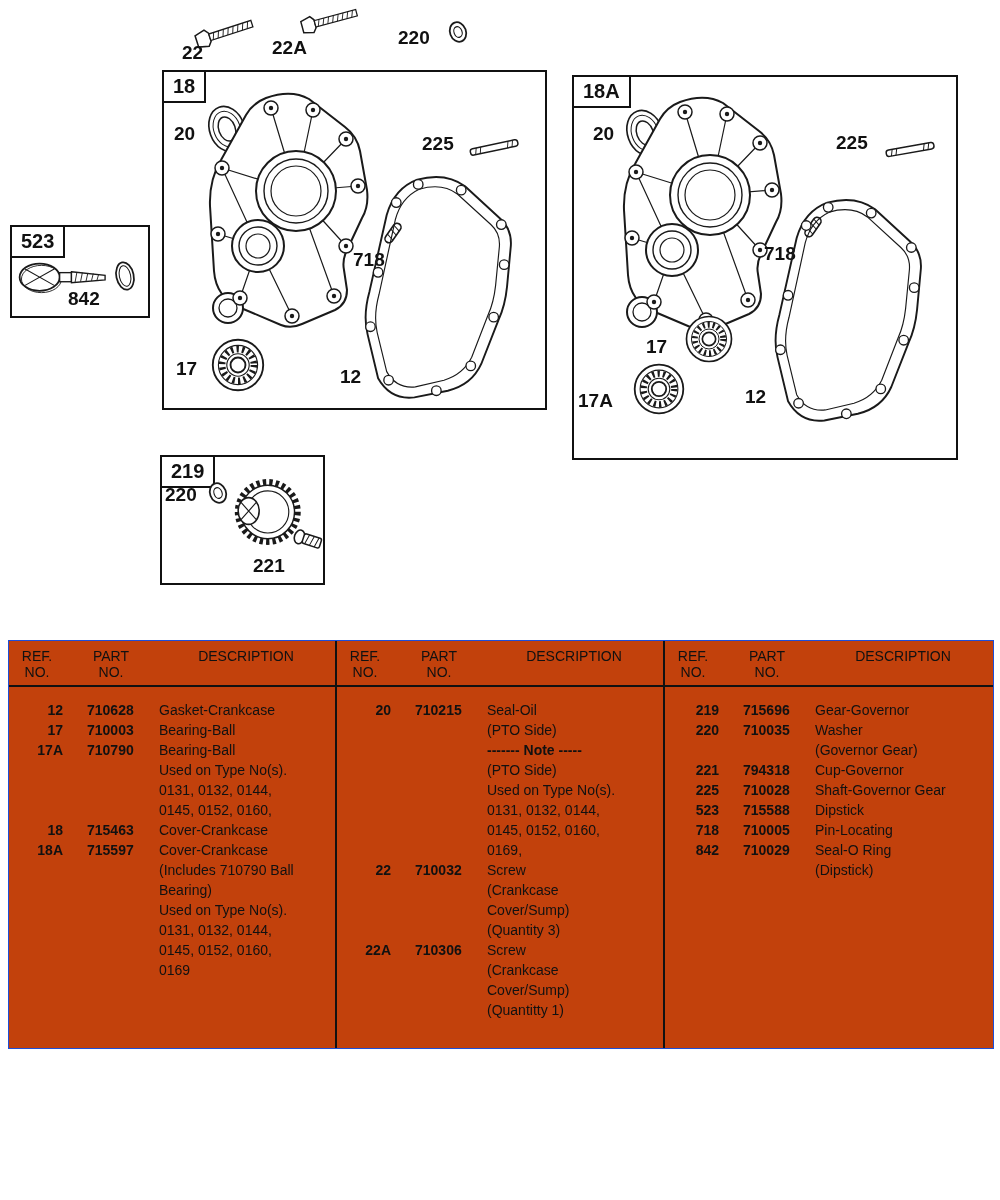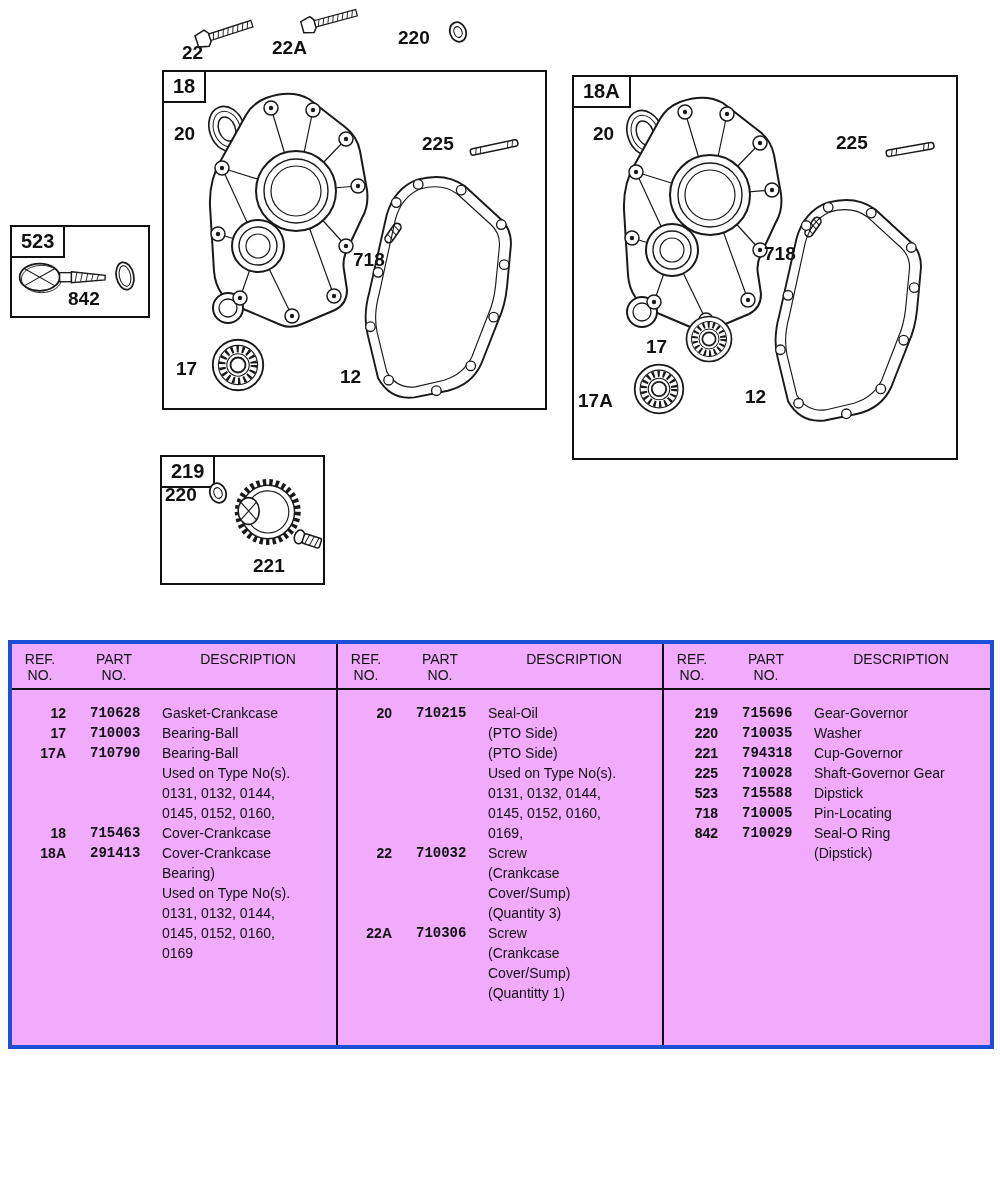--- a/index.html
+++ b/index.html
@@ -12,33 +12,33 @@
   .part-box { position:absolute; border:2px solid #111; background:#fff; }
   .tag {
     position:absolute; top:-2px; left:-2px; border:2px solid #111; background:#fff;
     font-weight:bold; font-size:20px; padding:2px 9px 3px; line-height:24px;
   }
   .callout { position:absolute; font-weight:bold; font-size:19px; white-space:nowrap; }
   .psvg { position:absolute; }
   
   .ptable {
     position:absolute; left:8px; top:640px; width:986px; height:409px;
-    border:4px solid #1d4ed8; display:grid; grid-template-columns:1fr 1fr 1fr; background:#f0abfc;
+    border:1px solid #1d4ed8; display:grid; grid-template-columns:1fr 1fr 1fr; background:#c2410c;
   }
   .tcol { border-right:2px solid #111; overflow:hidden; }
   .tcol:last-child { border-right:none; }
   .thead {
     display:grid; grid-template-columns:56px 92px 1fr;
     border-bottom:2px solid #111; padding:7px 0 5px; font-size:14px;
   }
   .th { text-align:center; line-height:16px; }
   .tbody { padding-top:13px; font-size:14px; }
   .trow { display:grid; grid-template-columns:56px 92px 1fr; line-height:20px; }
   .c-ref  { text-align:right; font-weight:bold; padding-right:2px; }
-  .c-part { font-weight:bold; padding-left:22px;font-family:Liberation Mono, monospace; }
+  .c-part { font-weight:bold; padding-left:22px; }
   .c-desc { padding-left:2px; padding-right:6px; }
   .b { font-weight:bold; }
 </style>
 </head>
 <body>
 
 <svg width="0" height="0" style="position:absolute" aria-hidden="true">
   <defs>
     <symbol id="sym-cover" viewBox="0 0 200 260">
       <g fill="none" stroke="#1a1a1a" stroke-width="2" stroke-linejoin="round">
@@ -331,22 +331,27 @@
             <div class="c-part"></div>
             <div class="c-desc">0145, 0152, 0160,</div>
           </div>
           <div class="trow">
             <div class="c-ref">18</div>
             <div class="c-part">715463</div>
             <div class="c-desc">Cover-Crankcase</div>
           </div>
           <div class="trow">
             <div class="c-ref">18A</div>
-            <div class="c-part">291413</div>
+            <div class="c-part">715597</div>
             <div class="c-desc">Cover-Crankcase</div>
+          </div>
+          <div class="trow">
+            <div class="c-ref"></div>
+            <div class="c-part"></div>
+            <div class="c-desc">(Includes 710790 Ball</div>
           </div>
           <div class="trow">
             <div class="c-ref"></div>
             <div class="c-part"></div>
             <div class="c-desc">Bearing)</div>
           </div>
           <div class="trow">
             <div class="c-ref"></div>
             <div class="c-part"></div>
             <div class="c-desc">Used on Type No(s).</div>
@@ -387,20 +392,25 @@
             <div class="c-desc">Seal-Oil</div>
           </div>
           <div class="trow">
             <div class="c-ref"></div>
             <div class="c-part"></div>
             <div class="c-desc">(PTO Side)</div>
           </div>
           <div class="trow">
             <div class="c-ref"></div>
             <div class="c-part"></div>
+            <div class="c-desc"><span class="b">------- Note -----</span></div>
+          </div>
+          <div class="trow">
+            <div class="c-ref"></div>
+            <div class="c-part"></div>
             <div class="c-desc">(PTO Side)</div>
           </div>
           <div class="trow">
             <div class="c-ref"></div>
             <div class="c-part"></div>
             <div class="c-desc">Used on Type No(s).</div>
           </div>
           <div class="trow">
             <div class="c-ref"></div>
             <div class="c-part"></div>
@@ -475,20 +485,25 @@
             <div class="c-ref">219</div>
             <div class="c-part">715696</div>
             <div class="c-desc">Gear-Governor</div>
           </div>
           <div class="trow">
             <div class="c-ref">220</div>
             <div class="c-part">710035</div>
             <div class="c-desc">Washer</div>
           </div>
           <div class="trow">
+            <div class="c-ref"></div>
+            <div class="c-part"></div>
+            <div class="c-desc">(Governor Gear)</div>
+          </div>
+          <div class="trow">
             <div class="c-ref">221</div>
             <div class="c-part">794318</div>
             <div class="c-desc">Cup-Governor</div>
           </div>
           <div class="trow">
             <div class="c-ref">225</div>
             <div class="c-part">710028</div>
             <div class="c-desc">Shaft-Governor Gear</div>
           </div>
           <div class="trow">

